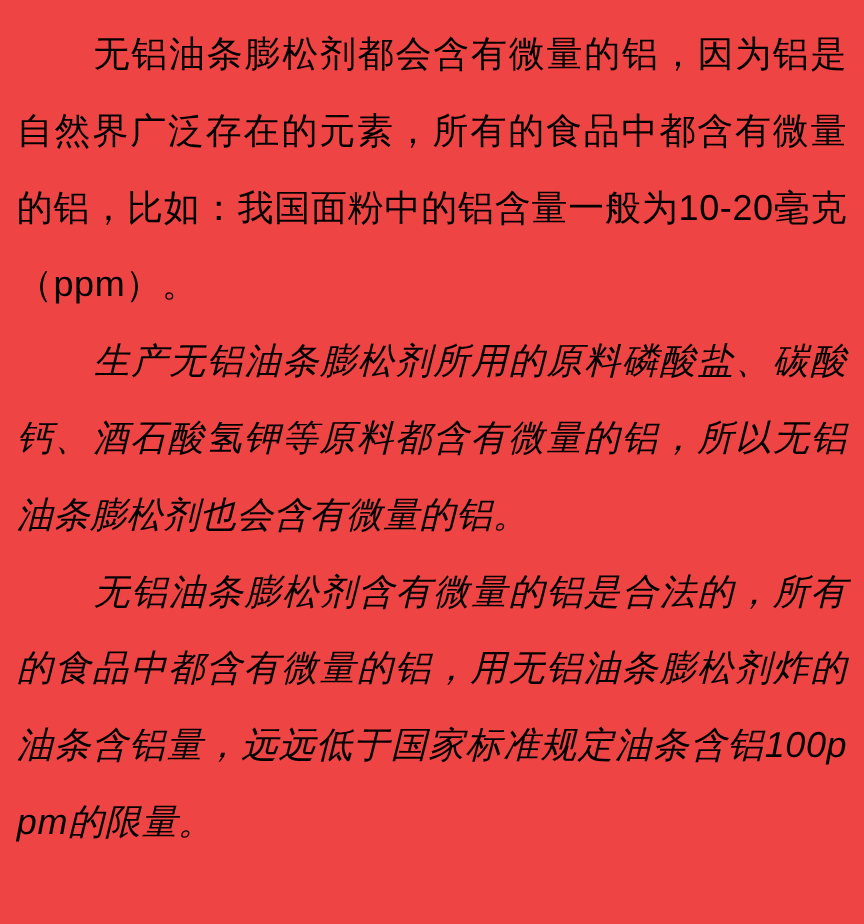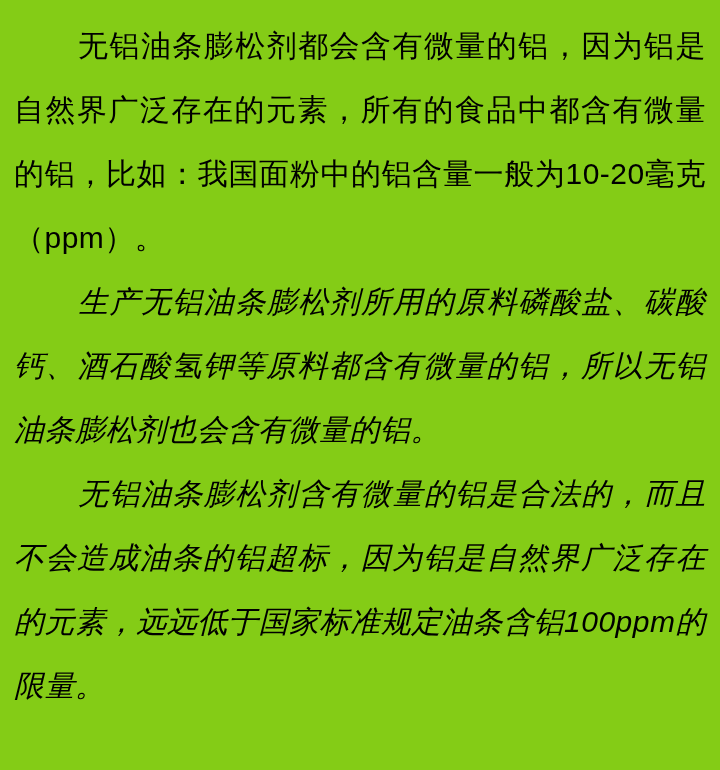--- a/index.html
+++ b/index.html
@@ -12,21 +12,21 @@
     height: 770px;
     overflow: hidden;
     font-family: "Liberation Sans", sans-serif;
     color: #000000;
   }
   .page {
     width: 720px;
     height: 770px;
     box-sizing: border-box;
     padding: 14px 14px 0 14px;
-    background: #84cc16;
+    background: #ef4444;
   }
   .para {
     font-size: 30px;
     line-height: 64px;
     letter-spacing: 0.5px;
     text-align: justify;
     text-justify: inter-character;
     text-indent: 64px;
     margin: 0;
     word-break: break-all;
@@ -36,14 +36,14 @@
     margin-top: 0px;
     font-style: italic;
   }
 </style>
 </head>
 <body>
 
 <div class="page">
   <p class="para">无铝油条膨松剂都会含有微量的铝，因为铝是自然界广泛存在的元素，所有的食品中都含有微量的铝，比如：我国面粉中的铝含量一般为10-20毫克（ppm）。</p>
   <p class="para">生产无铝油条膨松剂所用的原料磷酸盐、碳酸钙、酒石酸氢钾等原料都含有微量的铝，所以无铝油条膨松剂也会含有微量的铝。</p>
-  <p class="para">无铝油条膨松剂含有微量的铝是合法的，而且不会造成油条的铝超标，因为铝是自然界广泛存在的元素，远远低于国家标准规定油条含铝100ppm的限量。</p>
+  <p class="para">无铝油条膨松剂含有微量的铝是合法的，所有的食品中都含有微量的铝，用无铝油条膨松剂炸的油条含铝量，远远低于国家标准规定油条含铝100ppm的限量。</p>
 </div>
 
 </body></html>

